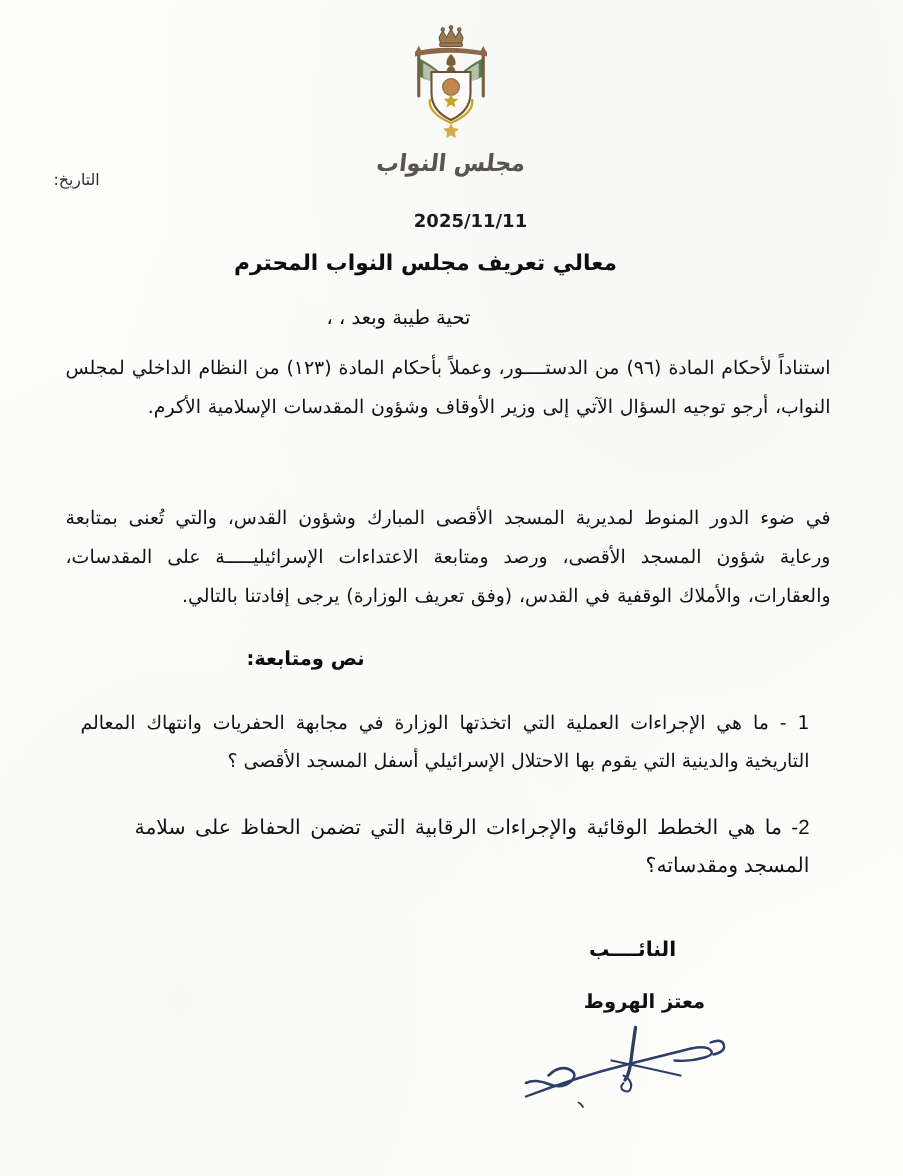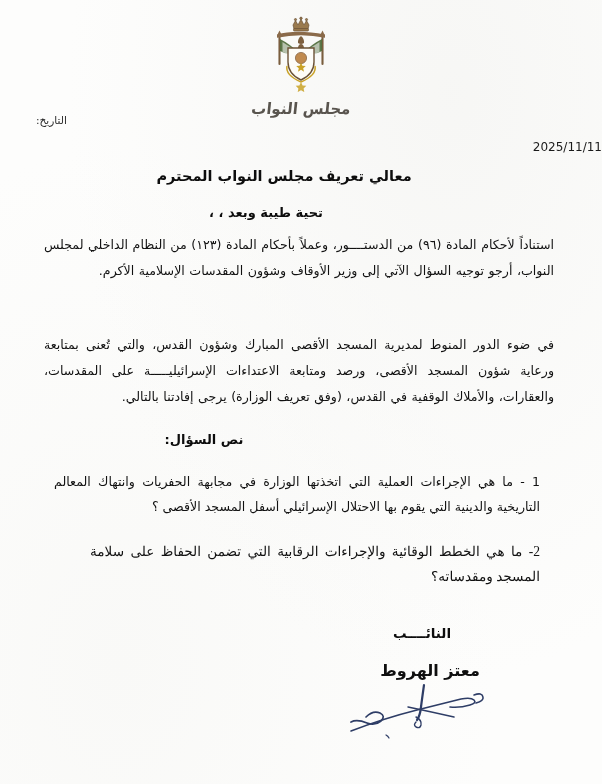--- a/index.html
+++ b/index.html
@@ -67,24 +67,24 @@
     color: #2b2b2b;
     margin-right: 0;
     padding-left: 36px;
     text-align: left;
     direction: rtl;
   }
   .date-value {
     display: block;
     margin-top: 14px;
     font-size: 12px;
-    font-weight: 400;
+    font-weight: 700;
     color: #1a1a1a;
     padding-left: 26px;
-    text-align: right;
+    text-align: center;
     direction: ltr;
     font-family: "DejaVu Sans", sans-serif;
   }
 
   
   .content {
     position: absolute;
     top: 168px;
     right: 48px;
     left: 44px;
@@ -98,21 +98,21 @@
     font-weight: 700;
     text-align: center;
     margin: 0 0 0 0;
     padding-right: 30px;
     letter-spacing: 0px;
     color: #0d0d0d;
   }
 
   .salutation {
     font-size: 13px;
-    font-weight: 700;
+    font-weight: 400;
     text-align: center;
     margin-top: 21px;
     padding-right: 66px;
     color: #0d0d0d;
   }
 
   .para {
     font-size: 12.6px;
     line-height: 2.06;
     text-align: justify;
@@ -146,21 +146,21 @@
     color: #111111;
     padding-right: 14px;
   }
   .q1 {
     margin-top: 22px;
     padding-left: 10px;
   }
   .q2 {
     margin-top: 20px;
     font-size: 13.6px;
-    font-family: Liberation Serif, serif;
+    font-family: Liberation Sans, sans-serif;
     line-height: 1.85;
     padding-left: 46px;
   }
 
   
   .signature-block {
     position: absolute;
     right: 52px;
     top: 625px;
     width: 230px;
@@ -168,21 +168,21 @@
     text-align: center;
   }
   .sign-role {
     font-size: 13.5px;
     font-weight: 700;
     color: #0d0d0d;
     padding-right: 26px;
   }
   .sign-name {
     margin-top: 20px;
-    font-size: 16px;
+    font-size: 13px;
     font-weight: 700;
     color: #0f0f0f;
     padding-right: 10px;
   }
   .sign-mark {
     position: absolute;
     top: 58px;
     right: -6px;
     width: 210px;
     height: 62px;
@@ -255,21 +255,21 @@
   <div class="content">
 
     <div class="recipient">معالي تعريف مجلس النواب المحترم</div>
 
     <div class="salutation">تحية طيبة وبعد ، ،</div>
 
     <p class="para para-1">استناداً لأحكام المادة (٩٦) من الدستــــور، وعملاً بأحكام المادة (١٢٣) من النظام الداخلي لمجلس النواب، أرجو توجيه السؤال الآتي إلى وزير الأوقاف وشؤون المقدسات الإسلامية الأكرم.</p>
 
     <p class="para para-2">في ضوء الدور المنوط لمديرية المسجد الأقصى المبارك وشؤون القدس، والتي تُعنى بمتابعة ورعاية شؤون المسجد الأقصى، ورصد ومتابعة الاعتداءات الإسرائيليـــــة على المقدسات، والعقارات، والأملاك الوقفية في القدس، (وفق تعريف الوزارة) يرجى إفادتنا بالتالي.</p>
 
-    <div class="section-title">نص السؤال:</div>
+    <div class="section-title">نص ومتابعة:</div>
 
     <ul class="q-list">
       <li class="q-item q1">1 - ما هي الإجراءات العملية التي اتخذتها الوزارة في مجابهة الحفريات وانتهاك المعالم التاريخية والدينية التي يقوم بها الاحتلال الإسرائيلي أسفل المسجد الأقصى ؟</li>
       <li class="q-item q2">2- ما هي الخطط الوقائية والإجراءات الرقابية التي تضمن الحفاظ على سلامة المسجد ومقدساته؟</li>
     </ul>
   </div>
 
   <div class="signature-block">
     <div class="sign-role">النائــــب</div>
     <div class="sign-name">معتز الهروط</div>

